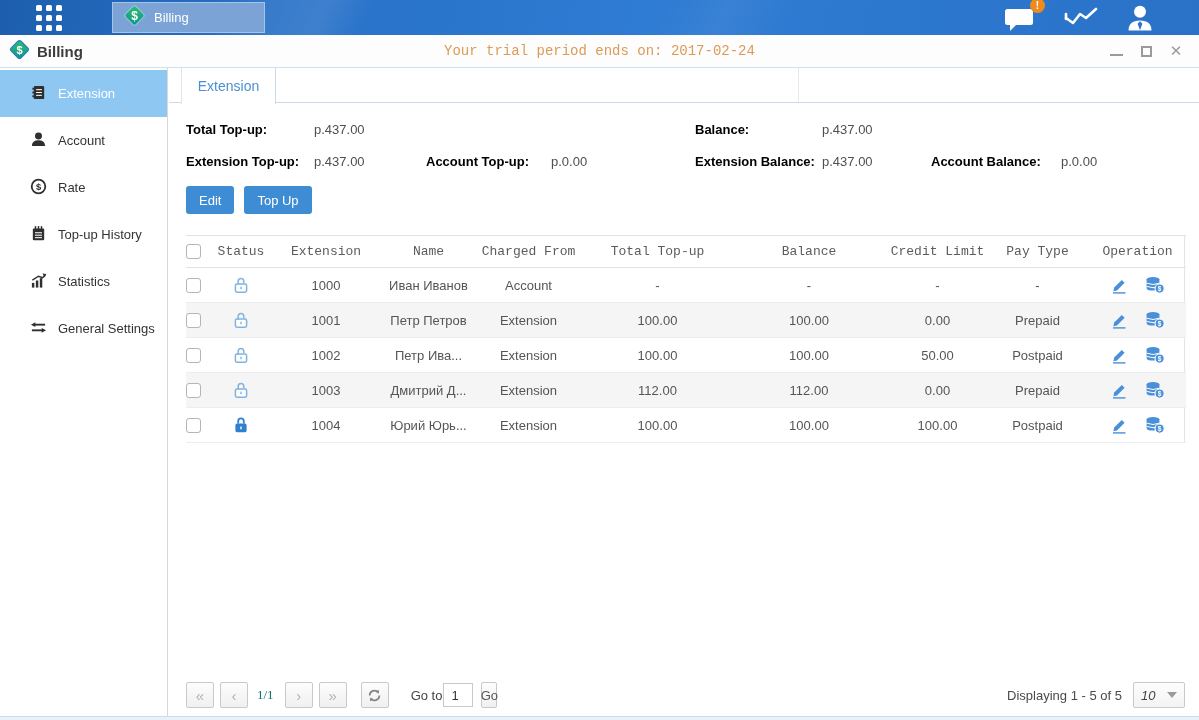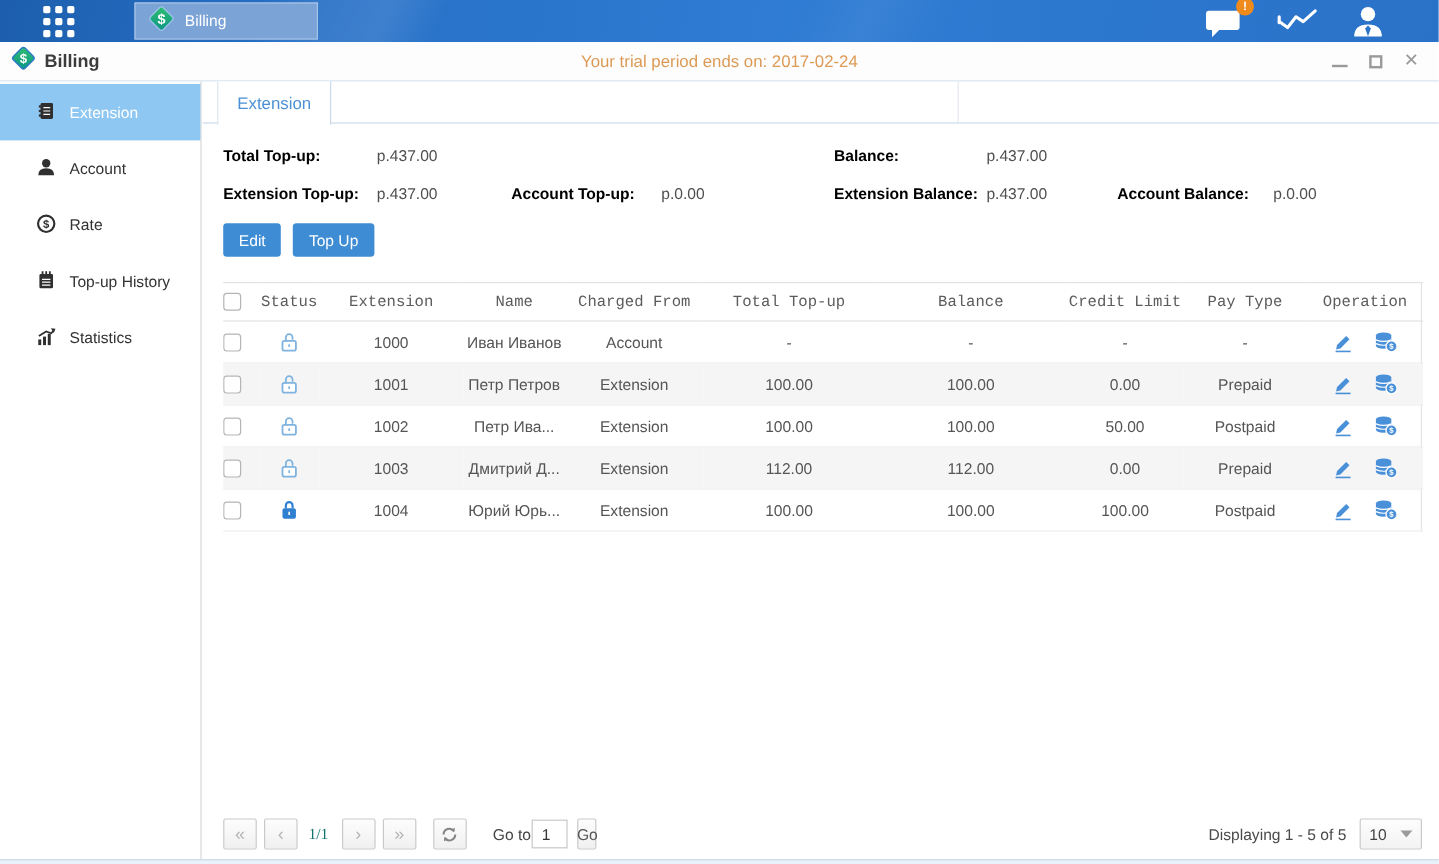--- a/index.html
+++ b/index.html
@@ -26,21 +26,21 @@
   .badge { position:absolute; top:-6px; right:-8px; width:15px; height:15px;
     background:#ef8b1d; border-radius:50%; color:#fff; font-size:10px; font-weight:bold;
     display:flex; align-items:center; justify-content:center; }
 
   
   .titlebar { position:absolute; top:35px; left:0; right:0; height:33px; background:#fdfdfd;
     border-bottom:1px solid #cfe0ef; display:flex; align-items:center; }
   .title-left { display:flex; align-items:center; gap:7px; padding-left:9px; }
   .title-text { font-size:15px; font-weight:bold; color:#3c3c3c; }
   .trial-msg { position:absolute; left:0; right:0; text-align:center; font-size:14px;
-    color:#dc9a55; pointer-events:none; }
+    color:#dc9a55; pointer-events:none;font-family:Liberation Mono, monospace; }
   .win-controls { margin-left:auto; display:flex; align-items:center; gap:16px;
     padding-right:16px; z-index:2; }
   .wc { width:14px; height:14px; display:flex; align-items:center; justify-content:center;
     cursor:pointer; }
   .wc-min { width:13px; height:2px; background:#9a9a9a; margin-top:8px; }
   .wc-max { width:11px; height:11px; border:2px solid #9a9a9a; }
   .wc-close { color:#9a9a9a; font-size:15px; line-height:14px; }
 
   
   .sidebar { position:absolute; top:68px; left:0; bottom:4px; width:168px; background:#fff;
@@ -91,21 +91,21 @@
   .pg-ind { margin:0 11px 0 3px; color:#0f766e;font-family:Liberation Serif, serif; }
   .pg-refresh { margin-left:8px; }
   .goto-label { margin:0 1px 0 16px; color:#444; }
   .goto-input { width:30px; height:24px; border:1px solid #c9c9c9; font-size:13px;
     font-family:inherit; padding-left:7px; color:#333; }
   .go-btn { margin-left:8px; width:16px; color:#555; font-size:13px; }
   .pg-right { margin-left:auto; display:flex; align-items:center; gap:11px; }
   .displaying { color:#4a4a4a; }
   .page-size { width:52px; height:26px; border:1px solid #c9c9c9; border-radius:2px;
     background:linear-gradient(#fdfdfd,#f3f3f3); display:flex; align-items:center;
-    padding:0 7px; cursor:pointer; color:#444; }
+    padding:0 7px; cursor:pointer; color:#444;font-style:italic; }
   .page-size .arrow { margin-left:auto; width:0; height:0; border-left:5px solid transparent;
     border-right:5px solid transparent; border-top:6px solid #9b9b9b; }
 
   .window-bottom { position:absolute; left:0; right:0; bottom:0; height:4px;
     background:#e9f2fb; border-top:1px solid #ccd9e6; }
 </style>
 </head>
 <body>
 
 <div class="window">
@@ -244,20 +244,31 @@
       <span>
         <svg width="17" height="17" viewBox="0 0 18 18">
           <rect x="2" y="11.5" width="2.6" height="5" fill="#2f2f2f"></rect>
           <rect x="6.2" y="9" width="2.6" height="7.5" fill="#2f2f2f"></rect>
           <rect x="10.4" y="6.5" width="2.6" height="10" fill="#2f2f2f"></rect>
           <path d="M2.5 8.5 L9 4.5 L13.5 6 L16 3" fill="none" stroke="#2f2f2f" stroke-width="1.5"></path>
           <path d="M13.2 1.6 l4 0.4 -1.6 3.8 z" fill="#2f2f2f"></path>
         </svg>
       </span>
       <span>Statistics</span>
+    </div>
+    <div class="side-item">
+      <span>
+        <svg width="17" height="17" viewBox="0 0 18 18">
+          <line x1="4.5" y1="6" x2="16" y2="6" stroke="#2f2f2f" stroke-width="2"></line>
+          <path d="M1 6 l4.6 -2.6 v5.2 z" fill="#2f2f2f"></path>
+          <line x1="2" y1="12" x2="13.5" y2="12" stroke="#2f2f2f" stroke-width="2"></line>
+          <path d="M17 12 l-4.6 -2.6 v5.2 z" fill="#2f2f2f"></path>
+        </svg>
+      </span>
+      <span>General Settings</span>
     </div>
   </div>
 
   <div class="main">
 
     <div class="tab-strip">
       <div class="tab">
         <span>Extension</span>
       </div>
       <div class="tab-divider"></div>

